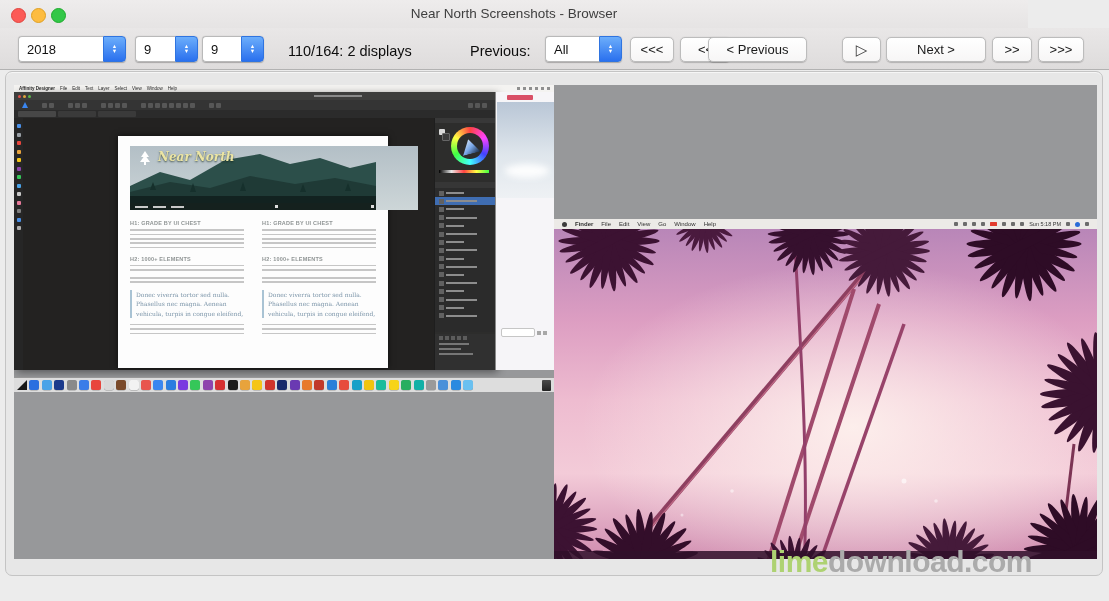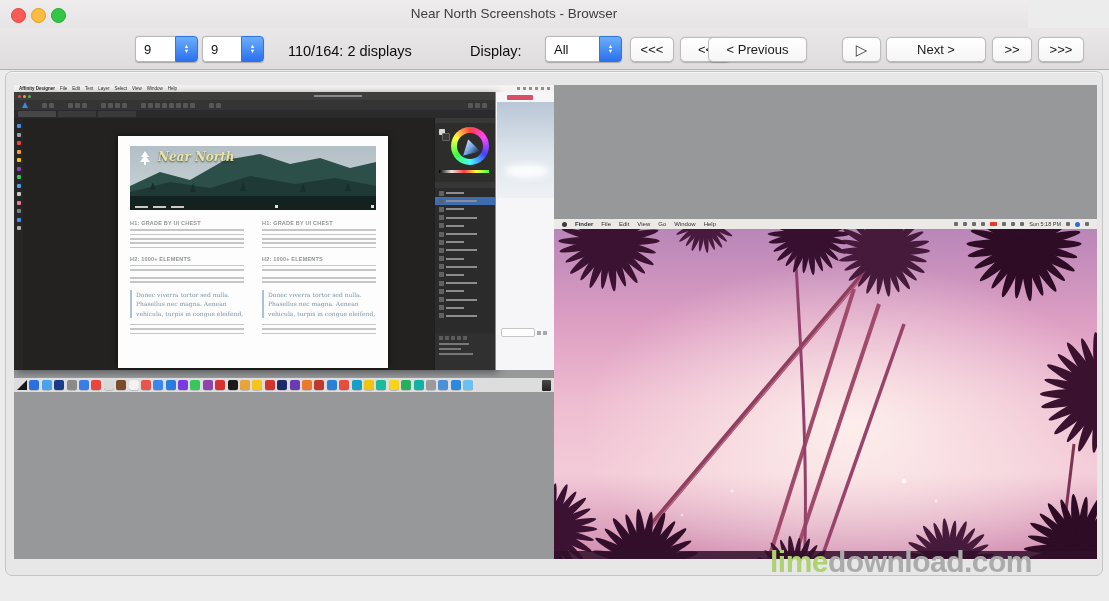--- a/index.html
+++ b/index.html
@@ -60,21 +60,21 @@
            display:flex;gap:2px;padding:1px 0 0 4px;box-sizing:border-box;}
   .aw-tabs i{width:38px;height:6px;background:#3a3a3a;border-radius:1px;}
   .aw-tabs i:first-child{background:#474747;}
   .toolrail{position:absolute;left:0;top:26px;width:9px;height:252px;background:#262626;
             display:flex;flex-direction:column;align-items:center;gap:4.5px;padding-top:6px;box-sizing:border-box;}
   .toolrail i{width:4px;height:4px;border-radius:1px;}
   .canvas{position:absolute;left:9px;top:26px;width:412px;height:252px;background:#232221;overflow:hidden;}
 
   .doc{position:absolute;left:95px;top:18px;width:270px;height:232px;background:#fdfdfd;
        box-shadow:0 0 6px rgba(0,0,0,.6);}
-  .doc-header{position:absolute;left:12px;top:10px;width:246px;height:64px;overflow:hidden;
+  .doc-header{position:absolute;left:12px;top:10px;width:288px;height:64px;overflow:hidden;
               background:linear-gradient(#b3bfc6,#cdd6d8);}
   .doc-header svg{position:absolute;left:0;top:0;}
   .doc-brand{position:absolute;left:28px;top:4px;font-family:"DejaVu Serif",serif;
              font-style:italic;font-weight:bold;font-size:12px;color:#ece5a4;
              text-shadow:0 1px 2px rgba(20,40,30,.8);}
   .doc-logo{position:absolute;left:8px;top:5px;}
   .doc-nav{position:absolute;left:0;bottom:0;width:246px;height:7px;background:#15211e;
            display:flex;align-items:center;gap:5px;padding-left:5px;box-sizing:border-box;}
   .doc-nav i{width:13px;height:2px;background:#c9c9c9;}
   .doc-nav .sq{margin-left:auto;width:3.5px;height:3.5px;background:#dedede;margin-right:2px;}
@@ -159,37 +159,44 @@
 <div id="app">
 
   <header class="titlebar">
     <span class="tl-dot tl-red"></span>
     <span class="tl-dot tl-yellow"></span>
     <span class="tl-dot tl-green"></span>
     <div class="win-title">Near North Screenshots - Browser</div>
   </header>
 
   <div class="toolbar">
+    <div class="combo" style="left:18px;width:108px;">
+      <div class="combo-field">2018</div>
+      <div class="combo-step">
+        <span>▲</span>
+        <span>▼</span>
+      </div>
+    </div>
     <div class="combo" style="left:135px;width:63px;">
       <div class="combo-field">9</div>
       <div class="combo-step">
         <span>▲</span>
         <span>▼</span>
       </div>
     </div>
     <div class="combo" style="left:202px;width:62px;">
       <div class="combo-field">9</div>
       <div class="combo-step">
         <span>▲</span>
         <span>▼</span>
       </div>
     </div>
 
     <div class="tb-text" style="left:288px;">110/164: 2 displays</div>
-    <div class="tb-text" style="left:470px;">Display:</div>
+    <div class="tb-text" style="left:470px;">Previous:</div>
 
     <div class="combo" style="left:545px;width:77px;">
       <div class="combo-field">All</div>
       <div class="combo-step">
         <span>▲</span>
         <span>▼</span>
       </div>
     </div>
 
     <button class="btn" style="left:630px;width:44px;">&lt;&lt;&lt;</button>

